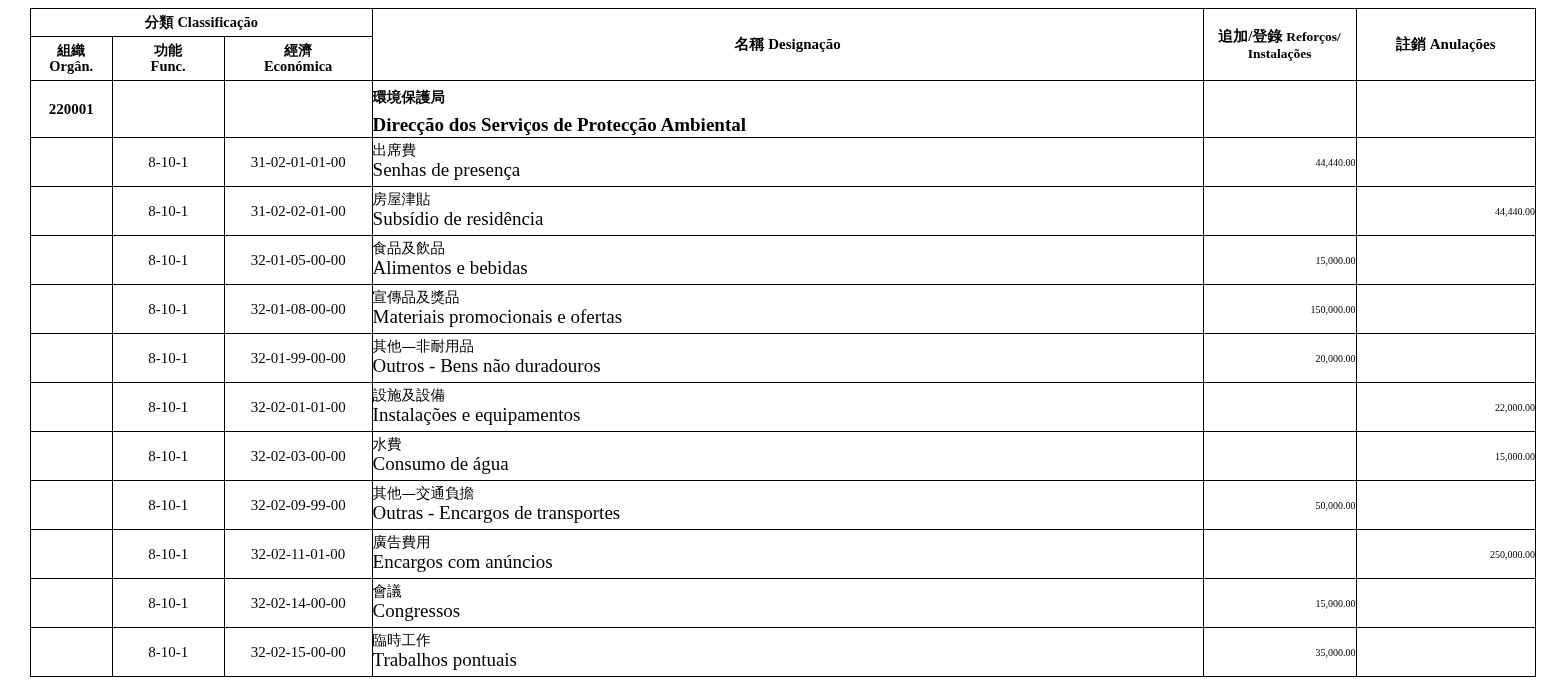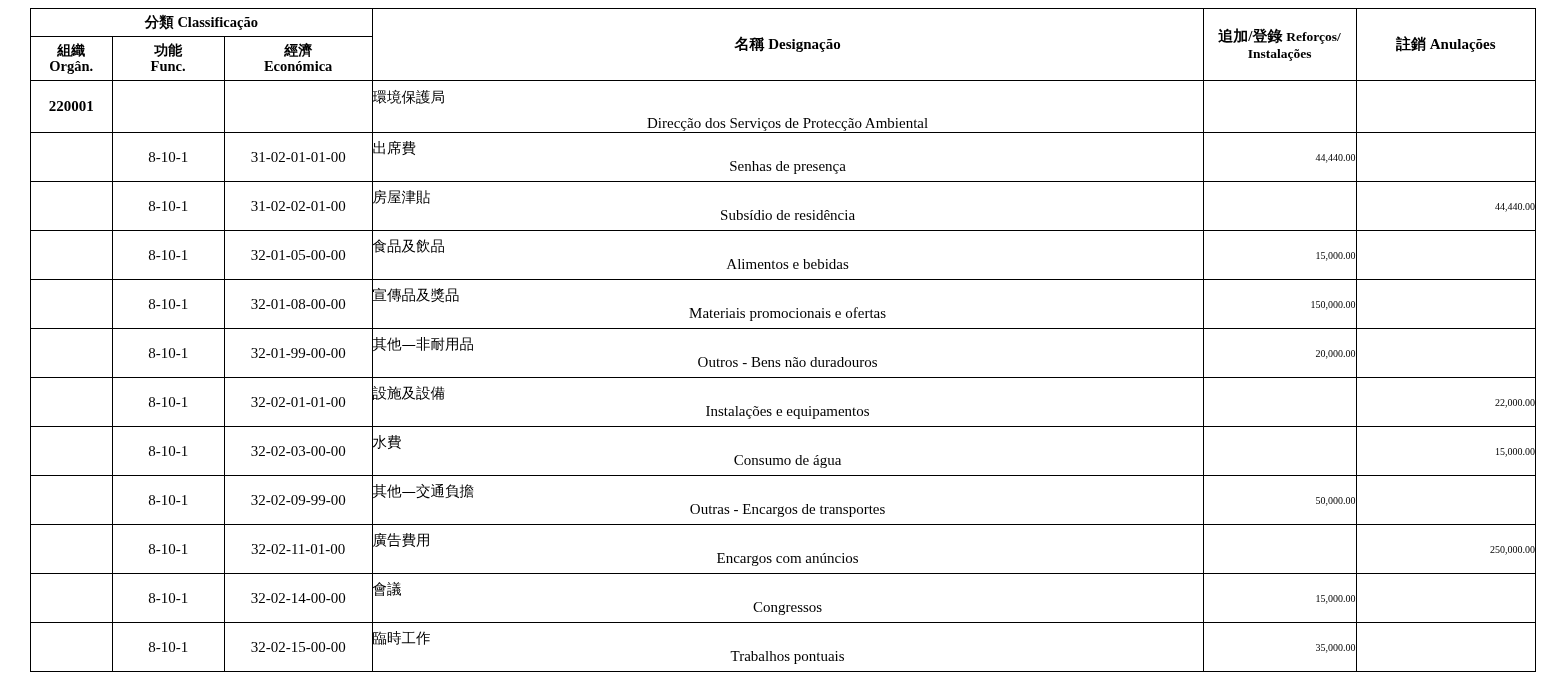--- a/index.html
+++ b/index.html
@@ -105,28 +105,27 @@
     vertical-align: top;
   }
   td.desig .cn {
     font-family: "DejaVu Sans", sans-serif;
     font-size: 14.5px;
     display: block;
     line-height: 1.2;
   }
   td.desig .pt {
     font-family: "Liberation Serif", serif;
-    font-size: 15px;
+    font-size: 19px;
     display: block;
     line-height: 1.2;
-    text-align: center;
   }
   tr.title-row td.desig .cn,
   tr.title-row td.desig .pt {
-    font-weight: normal;
+    font-weight: bold;
     margin-top: 8px;
   }
   td.amount {
     text-align: right;
     vertical-align: bottom;
     padding: 0 10px 4px 0;
     font-family: "Liberation Serif", serif;
     font-size: 10px;
   }
   tr.title-row td { height: 40px; }

